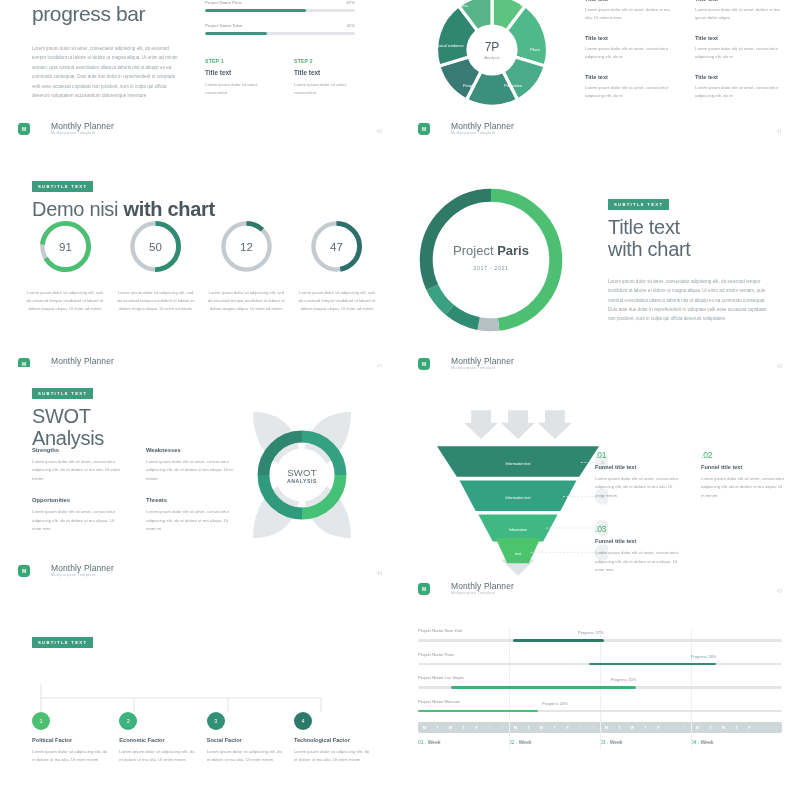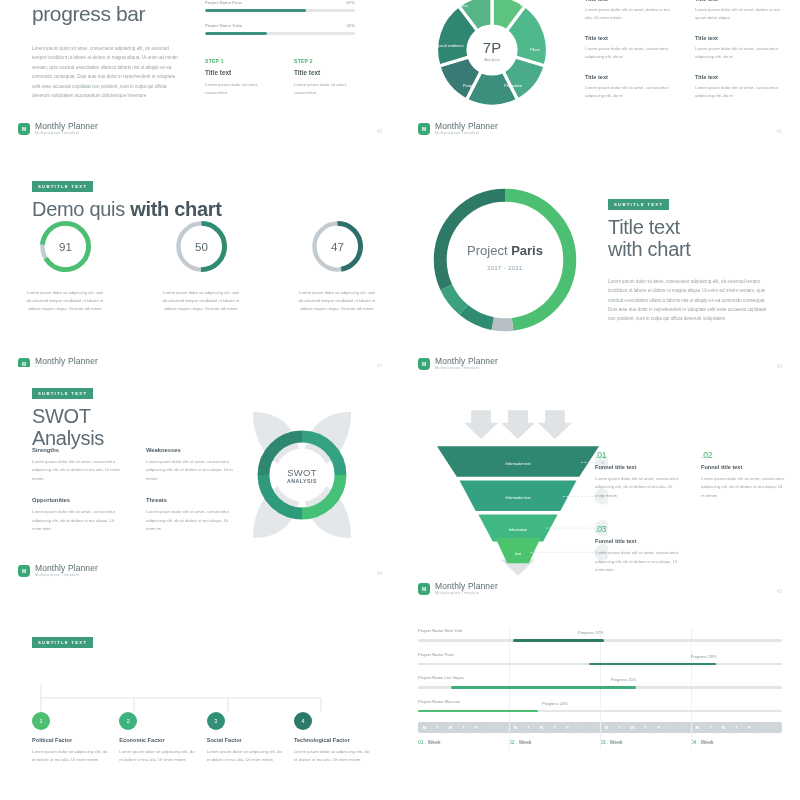--- a/index.html
+++ b/index.html
@@ -12,21 +12,21 @@
   .s4{left:400px;top:160px;width:400px;height:225px;}
   .s5{left:0;top:367px;width:400px;height:225px;}
   .s6{left:400px;top:385px;width:400px;height:225px;}
   .s7{left:0;top:612px;width:400px;height:188px;}
   .s8{left:400px;top:612px;width:400px;height:188px;}
 
   
   .footer{position:absolute;left:18px;bottom:14px;display:flex;align-items:center;gap:5px;}
   .logo-badge{width:12px;height:12px;background:#3aa876;border-radius:3px 3px 4px 4px;position:relative;display:flex;align-items:center;justify-content:center;}
   .logo-badge span{font-size:5px;color:#fff;font-weight:bold;}
-  .f-txt{line-height:1;}
+  .f-txt{line-height:1;margin-left:16px;}
   .f-title{font-size:8.5px;color:#5b6b72;letter-spacing:.1px;}
   .f-sub{font-size:3.6px;color:#a9b4ba;letter-spacing:.4px;margin-top:1.5px;}
   .pagenum{position:absolute;right:18px;bottom:16px;font-size:4.5px;color:#cdd4d8;}
 
   .subtitle-tag{display:inline-block;background:#3d9c7d;color:#fff;font-size:4.2px;letter-spacing:1.3px;font-weight:bold;padding:3px 6px;}
   .h-title{font-size:20px;color:#5d6b73;font-weight:300;line-height:1.12;letter-spacing:-.3px;margin-top:6px;}
   .h-title b{font-weight:bold;color:#49565d;}
   .body-sm{font-size:4.6px;color:#9aa4ab;line-height:2.05;}
   .body-xs{font-size:4.3px;color:#9aa4ab;line-height:1.95;}
 
@@ -39,38 +39,38 @@
   .pbar-track{height:3px;background:#e2e6e8;border-radius:2px;overflow:hidden;}
   .pbar-fill{height:100%;background:#3f9480;border-radius:2px;}
   .steps{position:absolute;left:205px;top:86px;display:flex;gap:32px;}
   .step{width:57px;}
   .step-k{font-size:5px;font-weight:bold;color:#43b06f;letter-spacing:.3px;}
   .step-t{font-size:6.4px;font-weight:bold;color:#4e5b63;margin:5px 0 5px;}
 
   
   .wheel{position:absolute;left:28px;top:14px;width:128px;height:128px;}
   .wheel-ctr{position:absolute;left:50%;top:50%;transform:translate(-50%,-50%);text-align:center;}
-  .wheel-ctr .big{font-size:15px;color:#4b5a61;font-weight:400;}
+  .wheel-ctr .big{font-size:12px;color:#4b5a61;font-weight:400;}
   .wheel-ctr .sm{font-size:4.2px;color:#9aa4ab;margin-top:1px;}
   .wlbl{position:absolute;font-size:3.9px;color:#fff;text-align:center;line-height:1.25;width:38px;}
   .s2-cols{position:absolute;left:185px;top:24px;width:200px;display:flex;gap:22px;}
   .s2-col{width:88px;}
   .s2-item{margin-bottom:12px;}
   .s2-item h4{font-size:5.6px;font-weight:bold;color:#4e5b63;margin:0 0 4px;}
 
   
   .s3-head{position:absolute;left:32px;top:14px;}
   .rings{position:absolute;left:26px;top:58px;width:350px;display:flex;justify-content:space-between;}
   .ringbox{width:78px;text-align:center;}
   .ring{width:57px;height:57px;margin:0 auto;}
   .ring-val{font-size:8.5px;fill:#5a6870;font-weight:400;}
   .ring-cap{margin-top:10px;font-size:4.2px;color:#9aa4ab;line-height:1.95;}
 
   
-  .bigdonut{position:absolute;left:25px;top:20px;width:160px;height:160px;}
+  .bigdonut{position:absolute;left:11px;top:20px;width:160px;height:160px;}
   .bd-ctr{position:absolute;left:50%;top:48%;transform:translate(-50%,-50%);text-align:center;width:120px;}
   .bd-t{font-size:13px;color:#6c7a82;font-weight:300;}
   .bd-t b{font-weight:bold;color:#47555c;}
   .bd-y{font-size:5.4px;color:#7f98a6;margin-top:7px;letter-spacing:.6px;}
   .s4-right{position:absolute;left:208px;top:32px;width:160px;}
 
   
   .s5-head{position:absolute;left:32px;top:14px;}
   .s5-grid{position:absolute;left:32px;top:80px;width:205px;display:flex;flex-wrap:wrap;gap:14px 26px;}
   .s5-cell{width:88px;}
@@ -235,37 +235,45 @@
         <div class="f-title">Monthly Planner</div>
         <div class="f-sub">Multipurpose Template</div>
       </div>
     </div>
     <div class="pagenum">41</div>
   </div>
 
   <div class="slide s3">
     <div class="s3-head">
       <div class="subtitle-tag">SUBTITLE TEXT</div>
-      <div class="h-title"><span>Demo quis </span><b>with chart</b></div>
+      <div class="h-title"><span>Demo nisi </span><b>with chart</b></div>
     </div>
 
     <div class="rings">
       <div class="ringbox">
         <svg class="ring" viewBox="0 0 42 42">
           <circle cx="21" cy="21" r="17" fill="none" stroke="#c3cbd0" stroke-width="3.2"></circle>
           <circle cx="21" cy="21" r="17" fill="none" stroke="#4cbf72" stroke-width="3.6" stroke-dasharray="97.2 10.6" stroke-dashoffset="26.7" transform="rotate(-90 21 21)" stroke-linecap="butt"></circle>
           <text class="ring-val" x="21" y="24.5" text-anchor="middle">91</text>
         </svg>
         <div class="ring-cap">Lorem ipsum dolor sit adipiscing elit, sed do eiusmod tempor incididunt ut labore et dolore magna aliqua. Ut enim ad minim</div>
       </div>
       <div class="ringbox">
         <svg class="ring" viewBox="0 0 42 42">
           <circle cx="21" cy="21" r="17" fill="none" stroke="#c3cbd0" stroke-width="3.2"></circle>
           <circle cx="21" cy="21" r="17" fill="none" stroke="#2f8b72" stroke-width="3.6" stroke-dasharray="53.4 53.4" stroke-dashoffset="0" transform="rotate(-90 21 21)"></circle>
           <text class="ring-val" x="21" y="24.5" text-anchor="middle">50</text>
+        </svg>
+        <div class="ring-cap">Lorem ipsum dolor sit adipiscing elit, sed do eiusmod tempor incididunt ut labore et dolore magna aliqua. Ut enim ad minim</div>
+      </div>
+      <div class="ringbox">
+        <svg class="ring" viewBox="0 0 42 42">
+          <circle cx="21" cy="21" r="17" fill="none" stroke="#c3cbd0" stroke-width="3.2"></circle>
+          <circle cx="21" cy="21" r="17" fill="none" stroke="#2f7a66" stroke-width="3.6" stroke-dasharray="12.8 94" stroke-dashoffset="0" transform="rotate(-90 21 21)"></circle>
+          <text class="ring-val" x="21" y="24.5" text-anchor="middle">12</text>
         </svg>
         <div class="ring-cap">Lorem ipsum dolor sit adipiscing elit, sed do eiusmod tempor incididunt ut labore et dolore magna aliqua. Ut enim ad minim</div>
       </div>
       <div class="ringbox">
         <svg class="ring" viewBox="0 0 42 42">
           <circle cx="21" cy="21" r="17" fill="none" stroke="#c3cbd0" stroke-width="3.2"></circle>
           <circle cx="21" cy="21" r="17" fill="none" stroke="#2d6f6a" stroke-width="3.6" stroke-dasharray="50.2 56.6" stroke-dashoffset="0" transform="rotate(-90 21 21)"></circle>
           <text class="ring-val" x="21" y="24.5" text-anchor="middle">47</text>
         </svg>
         <div class="ring-cap">Lorem ipsum dolor sit adipiscing elit, sed do eiusmod tempor incididunt ut labore et dolore magna aliqua. Ut enim ad minim</div>

